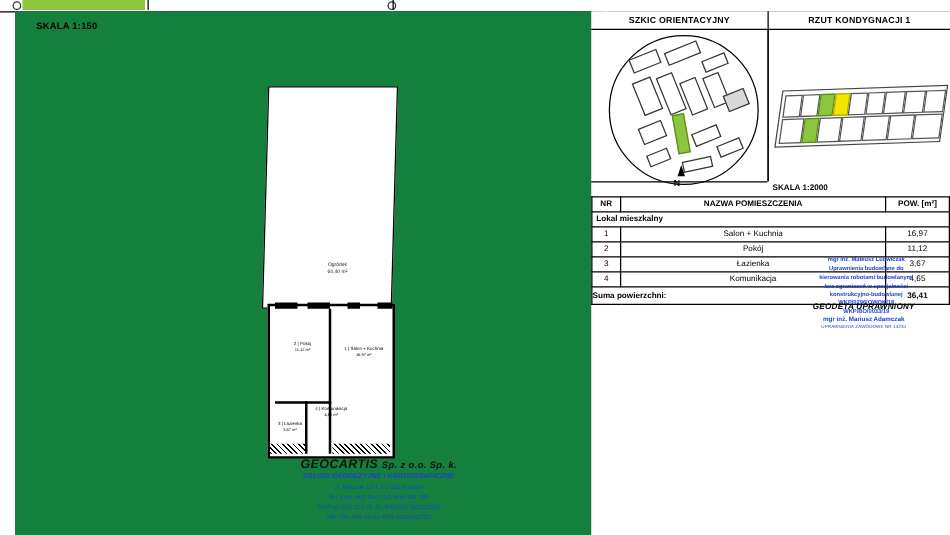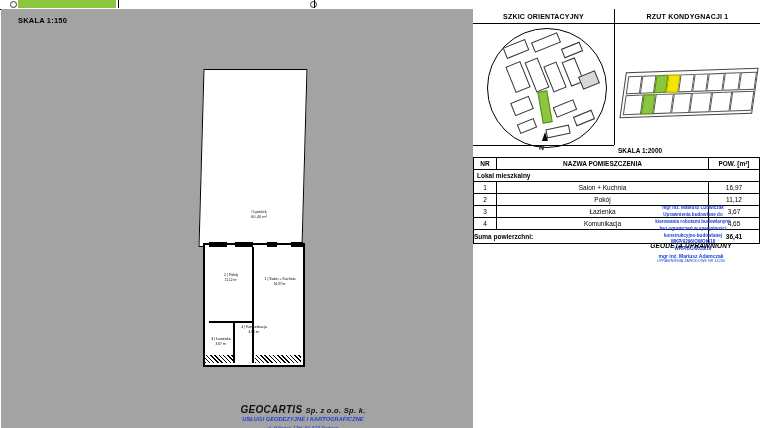--- a/index.html
+++ b/index.html
@@ -44,24 +44,24 @@
     position: absolute;
     width: 5px; height: 5px;
     border: 1px solid #333;
     border-radius: 50%;
     background: #fff;
     top: 1px;
   }
   
   .left-panel {
     position: absolute;
-    left: 1px; top: 9px;
+    left: 12px; top: 9px;
     width: 472px; height: 419px;
     border-right: 3px solid #a3a3a3;
-    background: #a3a3a3;
+    background: #15803d;
   }
   .scale-label {
     position: absolute;
     left: 17px; top: 7px;
     font-size: 7.5px;
     font-weight: bold;
     letter-spacing: 0.2px;
   }
   
   .plot {
@@ -297,21 +297,20 @@
     left: 178px; top: 366px;
     width: 250px;
     text-align: center;
   }
   .co-line1 {
     font-size: 10px;
     font-weight: bold;
     font-style: italic;
     color: #111;
     letter-spacing: 0.3px;
-    margin-top: 38px;
   }
   .co-line1 .co-sp {
     font-size: 7.5px;
     font-weight: bold;
   }
   .co-line2 {
     font-size: 5.6px;
     font-style: italic;
     font-weight: bold;
     color: #1a3fd4;

